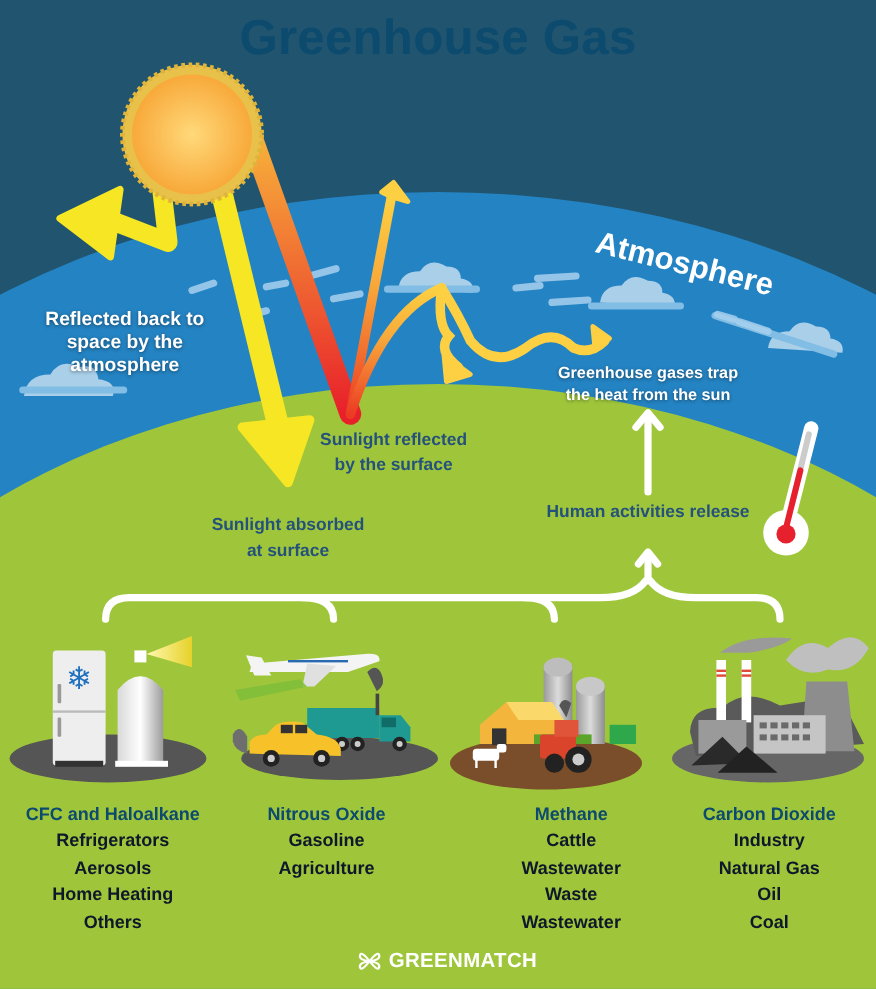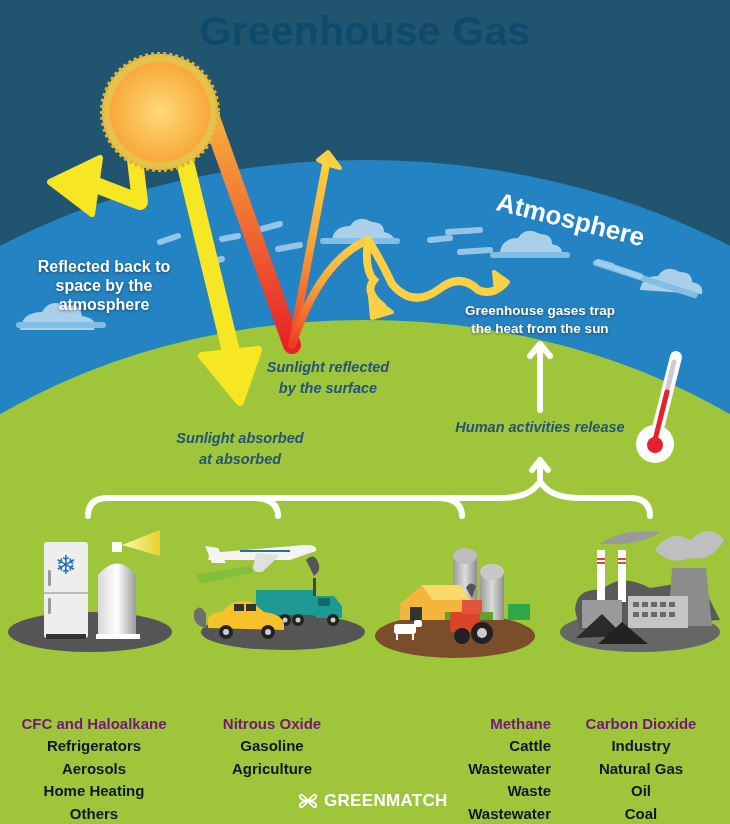--- a/index.html
+++ b/index.html
@@ -2,25 +2,25 @@
 <html><head>
   <meta charset="utf-8">
   <style>
     html, body { margin: 0; padding: 0; }
     body { width: 730px; height: 824px; overflow: hidden; background: #9fc63b; font-family: "Liberation Sans", sans-serif; }
     .stage { position: relative; width: 730px; height: 824px; overflow: hidden; }
     .bg { position: absolute; left: 0; top: 0; }
     .title { position: absolute; left: 150px; top: 6px; width: 430px; text-align: center; color: #0c4a6e; font-weight: bold; font-size: 41px; line-height: 50px; letter-spacing: 0.2px; }
     .lbl { position: absolute; text-align: center; font-weight: bold; }
     .lbl-white { color: #ffffff; font-size: 16px; line-height: 19px; text-shadow: 0 1px 3px rgba(0,0,0,0.45); }
-    .lbl-blue { color: #25527a; font-size: 14.5px; line-height: 21px; font-style: italic; }
+    .lbl-blue { color: #25527a; font-size: 14.5px; line-height: 21px; }
     .atmos { position: absolute; left: 497px; top: 186px; color: #ffffff; font-weight: bold; font-size: 26px; transform-origin: left center; }
     .atmos span { display: inline-block; }
     .col { position: absolute; top: 668px; width: 180px; text-align: center; font-weight: bold; }
-    .col .gas { color: #701a75; font-size: 15px; line-height: 22px; margin-top: 45px; }
+    .col .gas { color: #0c4a6e; font-size: 15px; line-height: 22px; }
     .col .src { color: #0f172a; font-size: 15px; line-height: 22.5px; }
     .brand { position: absolute; left: 298px; top: 790px; height: 22px; display: flex; align-items: center; gap: 6px; color: #ffffff; font-size: 17px; letter-spacing: 0.3px; }
     .brand .b1 { font-weight: bold; }
     .brand .b2 { font-weight: bold; }
   </style>
 </head>
 <body>
 
 <div class="stage">
 
@@ -245,21 +245,21 @@
     <div>atmosphere</div>
   </div>
 
   <div class="lbl lbl-blue" style="left:248px; top:357px; width:160px;">
     <div>Sunlight reflected</div>
     <div>by the surface</div>
   </div>
 
   <div class="lbl lbl-blue" style="left:160px; top:428px; width:160px;">
     <div>Sunlight absorbed</div>
-    <div>at absorbed</div>
+    <div>at surface</div>
   </div>
 
   <div class="lbl lbl-white" style="left:440px; top:302px; width:200px; font-size:13.5px; line-height:18px;">
     <div>Greenhouse gases trap</div>
     <div>the heat from the sun</div>
   </div>
 
   <div class="lbl lbl-blue" style="left:430px; top:417px; width:220px;">
     <div>Human activities release</div>
   </div>
@@ -271,21 +271,21 @@
     <div class="src">Home Heating</div>
     <div class="src">Others</div>
   </div>
 
   <div class="col" style="left:182px;">
     <div class="gas">Nitrous Oxide</div>
     <div class="src">Gasoline</div>
     <div class="src">Agriculture</div>
   </div>
 
-  <div class="col" style="left:371px;text-align:right;">
+  <div class="col" style="left:386px;">
     <div class="gas">Methane</div>
     <div class="src">Cattle</div>
     <div class="src">Wastewater</div>
     <div class="src">Waste</div>
     <div class="src">Wastewater</div>
   </div>
 
   <div class="col" style="left:551px;">
     <div class="gas">Carbon Dioxide</div>
     <div class="src">Industry</div>

